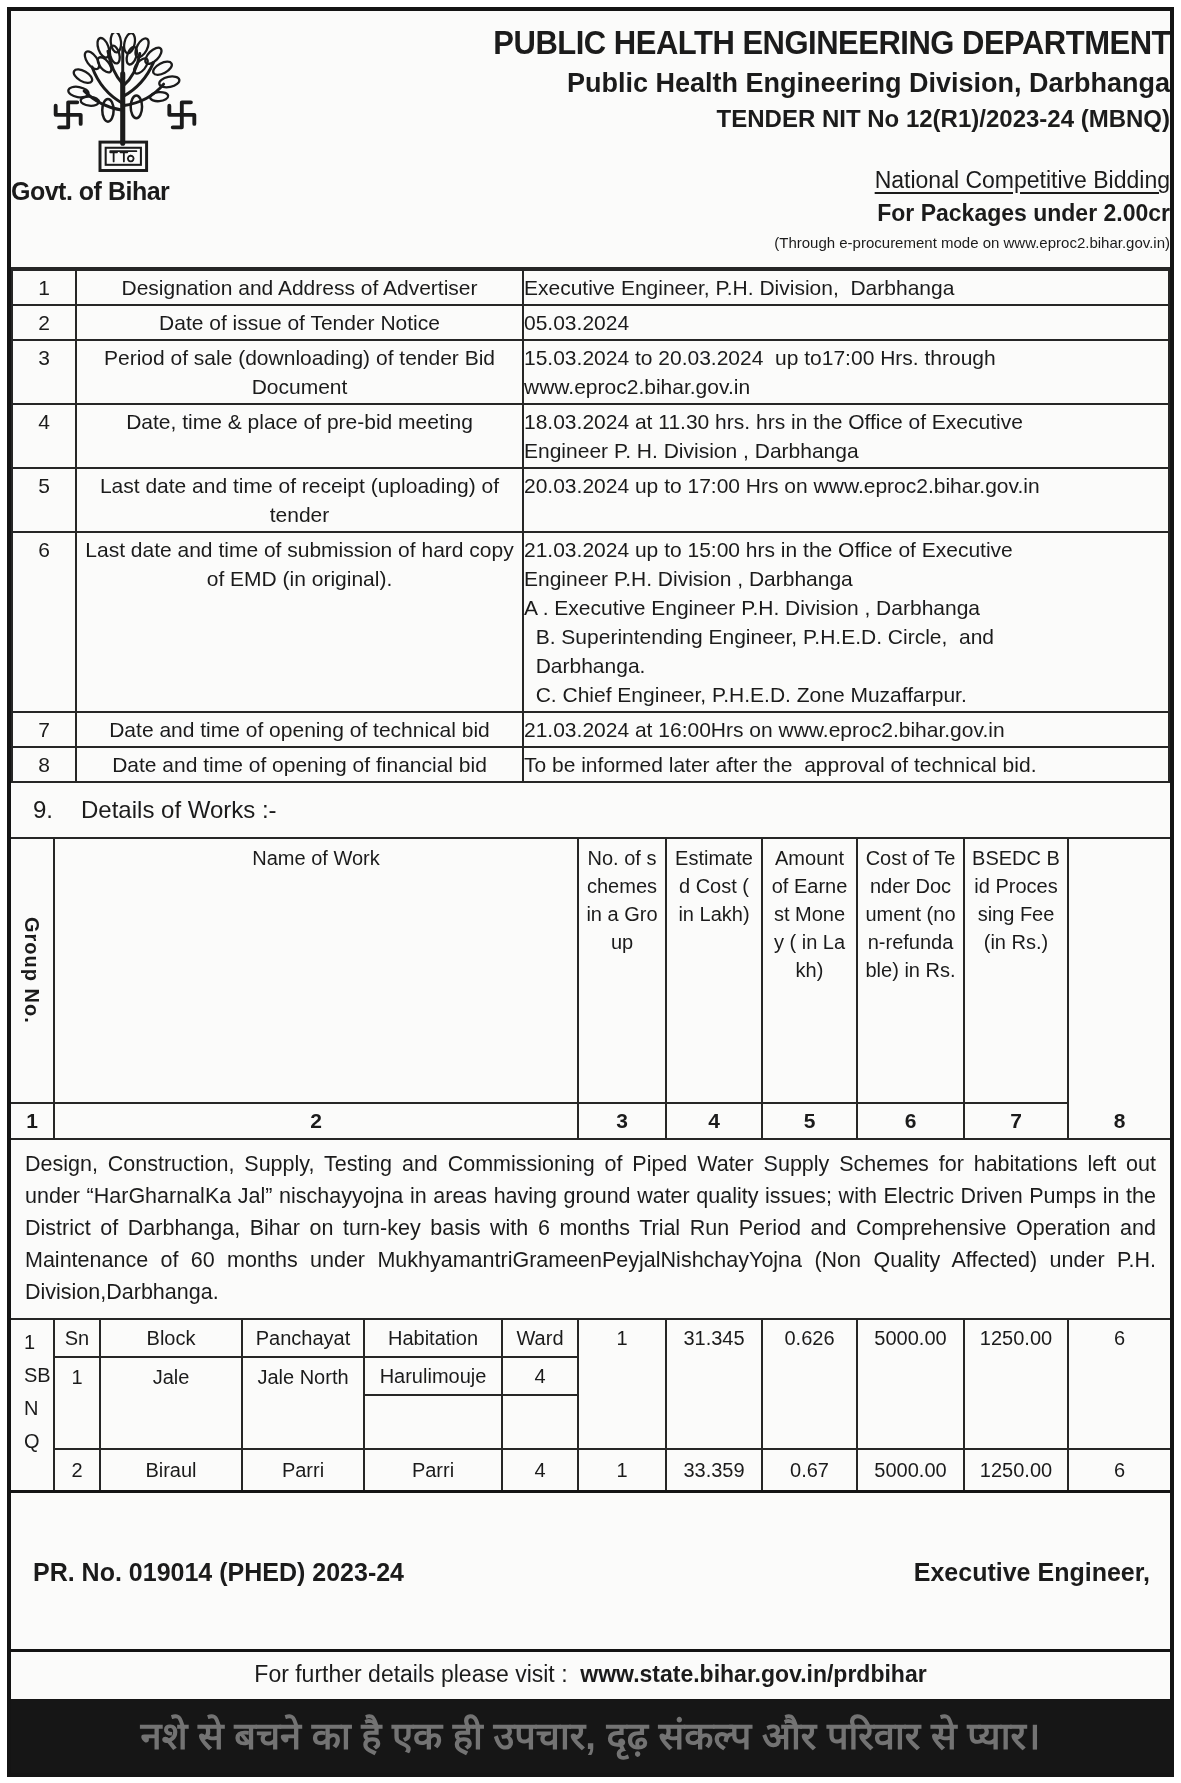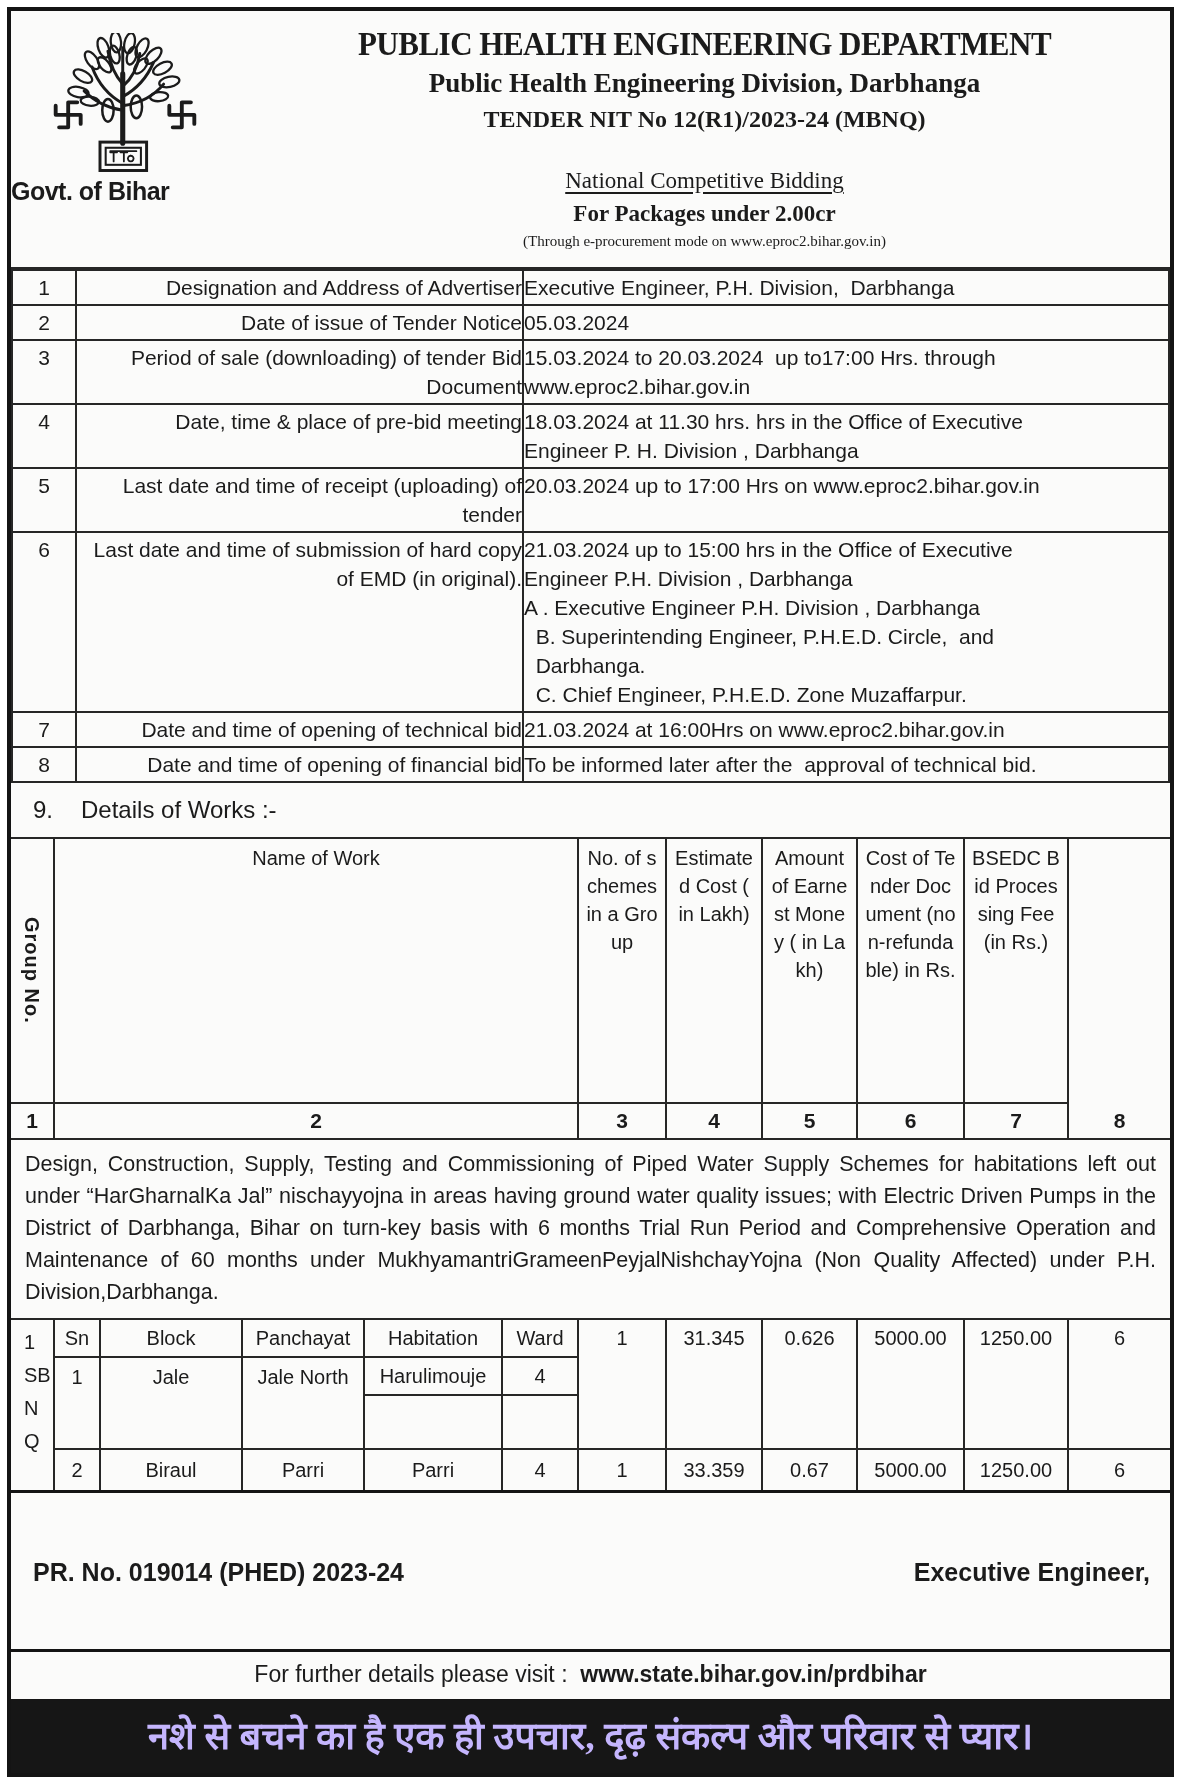--- a/index.html
+++ b/index.html
@@ -4,33 +4,33 @@
 <style>
   html,body{margin:0;padding:0;background:#ffffff;}
   body{width:1181px;height:1783px;overflow:hidden;font-family:"Liberation Sans",sans-serif;color:#1b1b1b;}
   .page{box-sizing:border-box;margin:7px auto 0;width:1167px;height:1770px;border:4px solid #141414;
         background:#fbfbfa;display:flex;flex-direction:column;overflow:hidden;}
 
   
   .header{flex:0 0 auto;height:258px;display:flex;border-bottom:2px solid #262626;box-sizing:border-box;}
   .logo-block{width:228px;flex:0 0 auto;padding-top:20px;}
   .logo-caption{font-size:25px;font-weight:bold;margin-top:-6px;letter-spacing:-0.5px;}
-  .header-text{flex:1;display:flex;flex-direction:column;align-items:center;justify-content:space-evenly;padding:8px 0 10px;font-family:Liberation Serif, serif;}
+  .header-text{flex:1;display:flex;flex-direction:column;align-items:flex-end;justify-content:space-evenly;padding:8px 0 10px;}
   .h1{font-size:31px;font-weight:bold;transform:scaleY(1.08);letter-spacing:-0.5px;}
   .h2{font-size:27px;font-weight:bold;}
   .h3{font-size:24px;font-weight:bold;}
   .h4{font-size:23px;text-decoration:underline;text-underline-offset:4px;margin-top:28px;}
   .h5{font-size:23px;font-weight:bold;}
   .h6{font-size:15px;}
 
   
   table.info{width:100%;border-collapse:collapse;table-layout:fixed;font-size:21px;flex:0 0 auto;}
   table.info td{border:2px solid #262626;vertical-align:top;line-height:29px;padding:2px 0;}
   td.sn{text-align:center;}
-  td.lbl{text-align:right;padding:2px 38px;}
+  td.lbl{text-align:center;padding:2px 38px;}
   td.val{text-align:left;padding:2px 12px;white-space:pre-wrap;}
 
   
   .section-head{flex:0 0 auto;height:54px;display:flex;align-items:center;gap:28px;padding-left:22px;font-size:24px;}
 
   
   .works{flex:0 0 auto;display:grid;width:100%;box-sizing:border-box;font-size:20px;
          grid-template-columns:44px 46px 142px 122px 138px 76px 88px 96px 95px 107px 104px 1fr;
          grid-template-rows:265px 36px auto 38px 38px 54px 40px;
          border-top:2px solid #262626;border-bottom:3px solid #141414;}
@@ -47,22 +47,22 @@
   .top{align-items:flex-start;padding-top:7px;}
 
   
   .footer{flex:1;display:flex;flex-direction:column;}
   .pr-row{flex:1;display:flex;justify-content:space-between;align-items:center;padding:6px 14px 4px 22px;}
   .pr{font-size:25px;font-weight:bold;}
   .sig{text-align:center;font-size:25px;font-weight:bold;line-height:32px;padding-right:6px;}
   .rule{border-top:3px solid #141414;}
   .visit{text-align:center;font-size:23px;padding:9px 0 11px;}
   .visit .url{font-weight:bold;}
-  .banner{background:#161616;color:#c4b5fd;font-weight:bold;font-size:38px;line-height:74px;height:74px;
-          text-align:center;white-space:nowrap;overflow:hidden;font-family:Liberation Serif, serif;}
+  .banner{background:#161616;color:#737373;font-weight:bold;font-size:38px;line-height:74px;height:74px;
+          text-align:center;white-space:nowrap;overflow:hidden;font-family:Liberation Sans, sans-serif;}
 
   svg.emblem{display:block;margin:2px auto 0;}
   svg.emblem *{stroke:#1b1b1b;fill:none;stroke-linecap:round;}
 </style>
 </head>
 <body>
 
 <div class="page">
 
   <div class="header">

